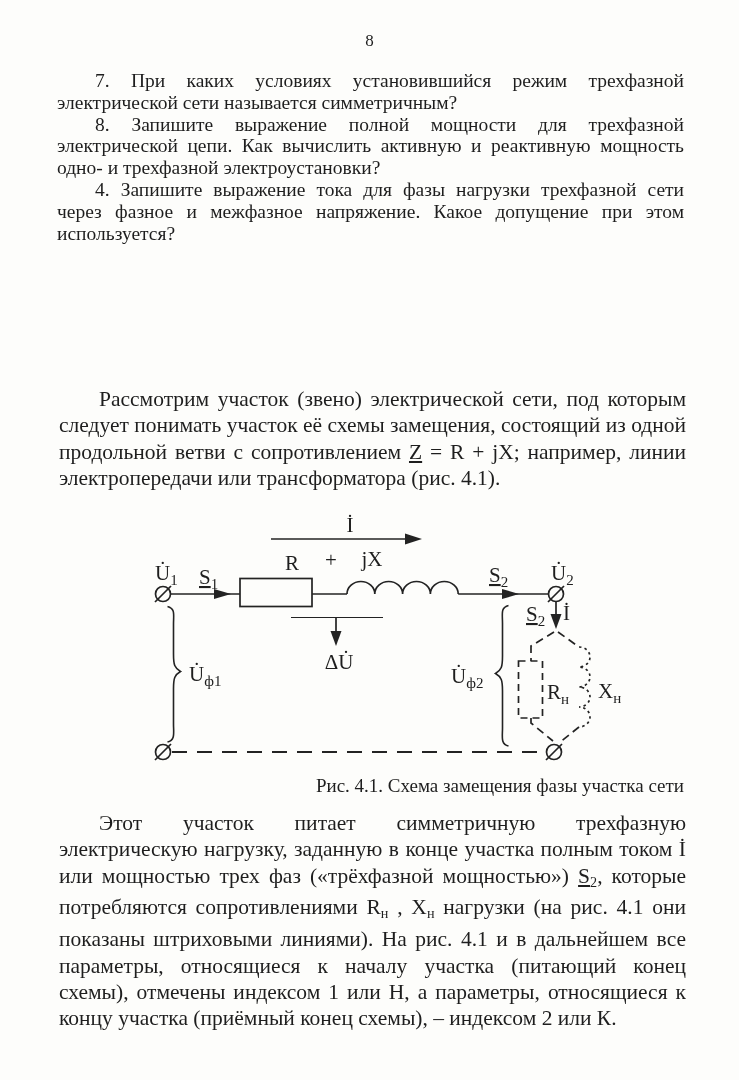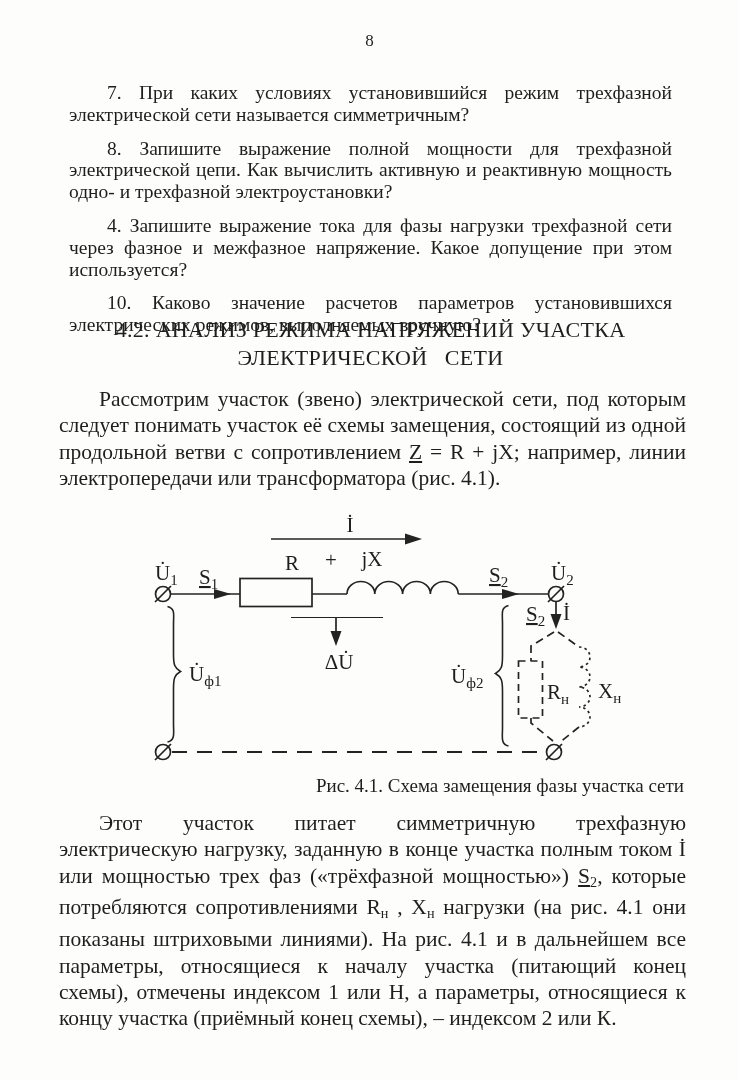--- a/index.html
+++ b/index.html
@@ -13,21 +13,21 @@
     overflow: hidden;
   }
   .page-number {
     position:absolute; top:31px; left:0; right:0;
     text-align:center; font-size:17px;
   }
   .questions {
     position:absolute; left:57px; top:70px; width:627px;
     font-size:19.5px; line-height:21.8px; text-align:justify;
   }
-  .questions p { margin:12px; text-indent:38px; }
+  .questions p { margin:0; text-indent:38px; }
   .heading {
     position:absolute; left:57px; top:316px; width:627px;
     margin:0; text-align:center; font-size:22px; line-height:27.5px;
     font-weight:400; letter-spacing:0.3px;
   }
   .heading .hline { display:block; }
   .heading .pre { white-space:pre; }
   .para {
     position:absolute; left:57px; width:627px; margin:2px;
     font-size:21.5px; line-height:26.3px; text-align:justify;
@@ -53,27 +53,22 @@
 <body>
 
 <div class="page">
 
   <div class="page-number">8</div>
 
   <section class="questions">
     <p><span>7. При каких условиях установившийся режим трехфазной электрической сети называется симметричным?</span></p>
     <p><span>8. Запишите выражение полной мощности для трехфазной электрической цепи. Как вычислить активную и реактивную мощность одно- и трехфазной электроустановки?</span></p>
     <p><span>4. Запишите выражение тока для фазы нагрузки трехфазной сети через фазное и межфазное напряжение. Какое допущение при этом используется?</span></p>
-    <p><span>10. Каково значение расчетов параметров установившихся электрических режимов, выполняемых вручную?</span></p>
   </section>
 
-  <h2 class="heading">
-    <span class="hline">4.2. АНАЛИЗ РЕЖИМА НАПРЯЖЕНИЙ УЧАСТКА</span>
-    <span class="hline pre">ЭЛЕКТРИЧЕСКОЙ   СЕТИ</span>
-  </h2>
 
   <p class="para" id="intro-paragraph"><span>Рассмотрим участок (звено) электрической сети, под которым следует понимать участок её схемы замещения, состоящий из одной продольной ветви с сопротивлением </span><span class="run-u">Z</span><span> = R + jX; например, линии электропередачи или трансформатора (рис. 4.1).</span></p>
 
   <figure>
     <svg class="circuit-svg" width="739" height="278" viewBox="0 500 739 278">
       <g stroke="#232323" stroke-width="1.7" fill="none">
 
         <g>
           <line x1="271" y1="539" x2="408" y2="539"></line>
           <polygon points="422,539 405,533.5 405,544.5" fill="#232323" stroke="none"></polygon>

